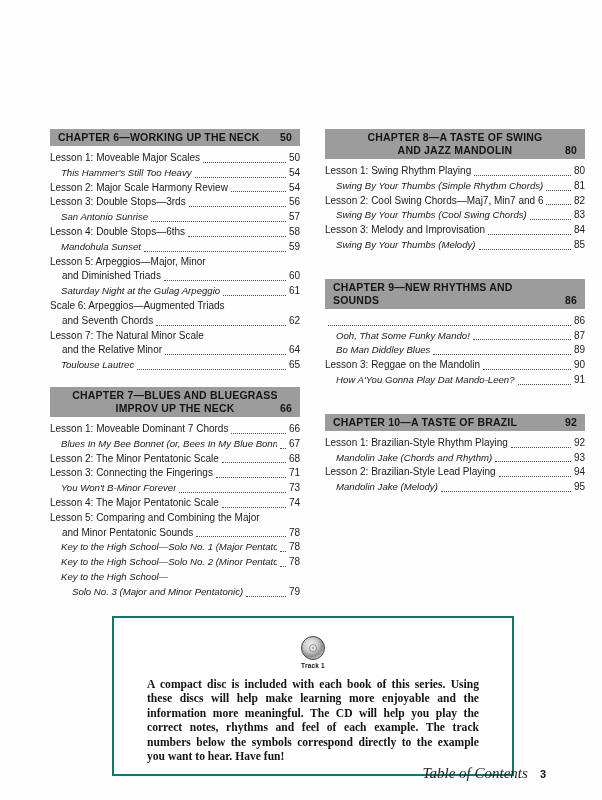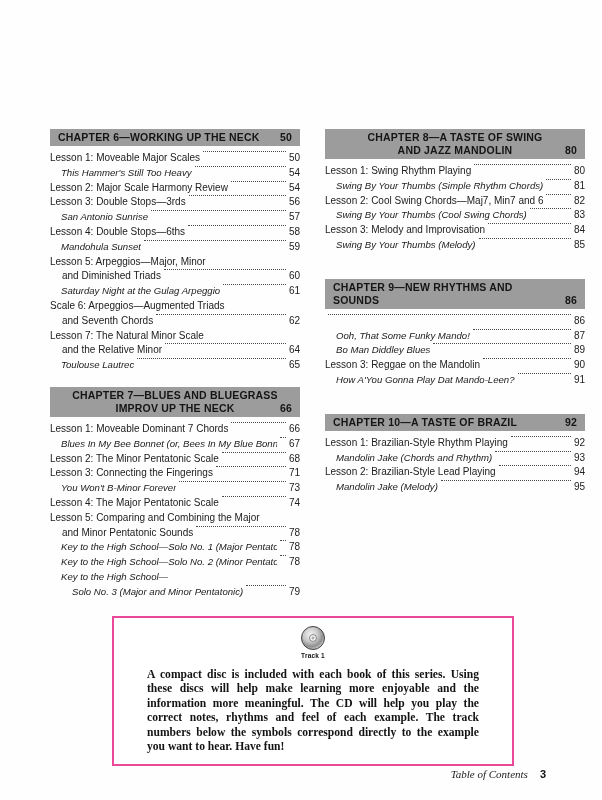--- a/index.html
+++ b/index.html
@@ -18,47 +18,47 @@
   .chapter-header {
     position:relative; background:#9c9c9c; color:#151515;
     font-weight:bold; font-size:10.5px; line-height:13px;
     padding:2px 8px; margin-bottom:5px; letter-spacing:0.2px;
   }
   .chapter-header .ch-lines { padding-right:26px; }
   .chapter-header.multi .ch-lines { padding-right:0; }
   .chapter-header.multi .ch-line { text-align:center; }
   .chapter-header .ch-page { position:absolute; right:8px; bottom:2px; }
 
-  .row { display:flex; align-items:flex-start; font-size:10px; line-height:14.8px; color:#202020; }
+  .row { display:flex; align-items:flex-end; font-size:10px; line-height:14.8px; color:#202020; }
   .row .txt { flex:0 1 auto; min-width:0; overflow:hidden; white-space:nowrap; }
   .row .leader { flex:1 1 auto; min-width:6px; border-bottom:1.6px dotted #4a4a4a; margin:0 3px 3px 3px; }
   .row .pg { flex:0 0 auto; }
   .row.song .txt, .row.song-cont .txt { font-style:italic; font-size:9.6px; }
   .row.song .txt { padding-left:11px; }
   .row.song-cont .txt { padding-left:22px; }
   .row.lesson-cont .txt { padding-left:12px; }
 
   .cd-box {
     position:absolute; left:112px; top:616px; width:402px; min-height:129px;
-    border:2px solid #ec4899; background:#ffffff;
-    padding:7px 33px 10px; text-align:center;
+    border:2px solid #0f766e; background:#ffffff;
+    padding:17px 33px 10px; text-align:center;
   }
   .cd-icon-wrap { display:inline-block; line-height:0; }
   .track-label {
     font-size:6.5px; font-weight:bold; color:#111; line-height:8px;
     letter-spacing:0.2px; margin-top:1px;
   }
   .cd-text {
     margin-top:6px; text-align:justify;
     font-family:"Liberation Serif", serif; font-weight:bold;
     font-size:11.6px; line-height:14.4px; color:#131313;
   }
 
   .footer { position:absolute; right:56px; top:764px; white-space:nowrap; }
-  .footer-label { font-family:"Liberation Serif", serif; font-style:italic; font-size:11px; color:#222; }
+  .footer-label { font-family:"Liberation Serif", serif; font-style:italic; font-size:15px; color:#222; }
   .footer-page { font-weight:bold; font-size:11px; color:#111; margin-left:12px; }
 </style>
 </head>
 <body>
 
 <div class="page">
 
   <div class="col col-left">
       <section class="chapter">
         <div class="chapter-header">

